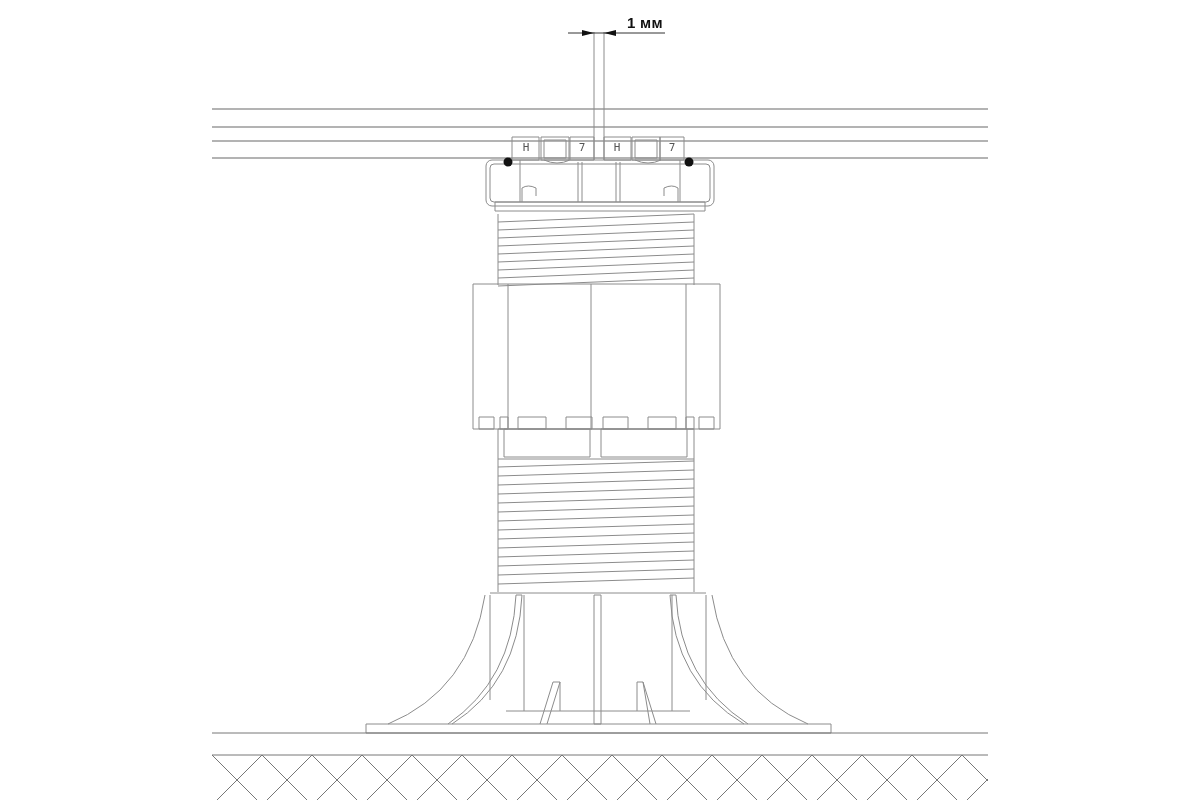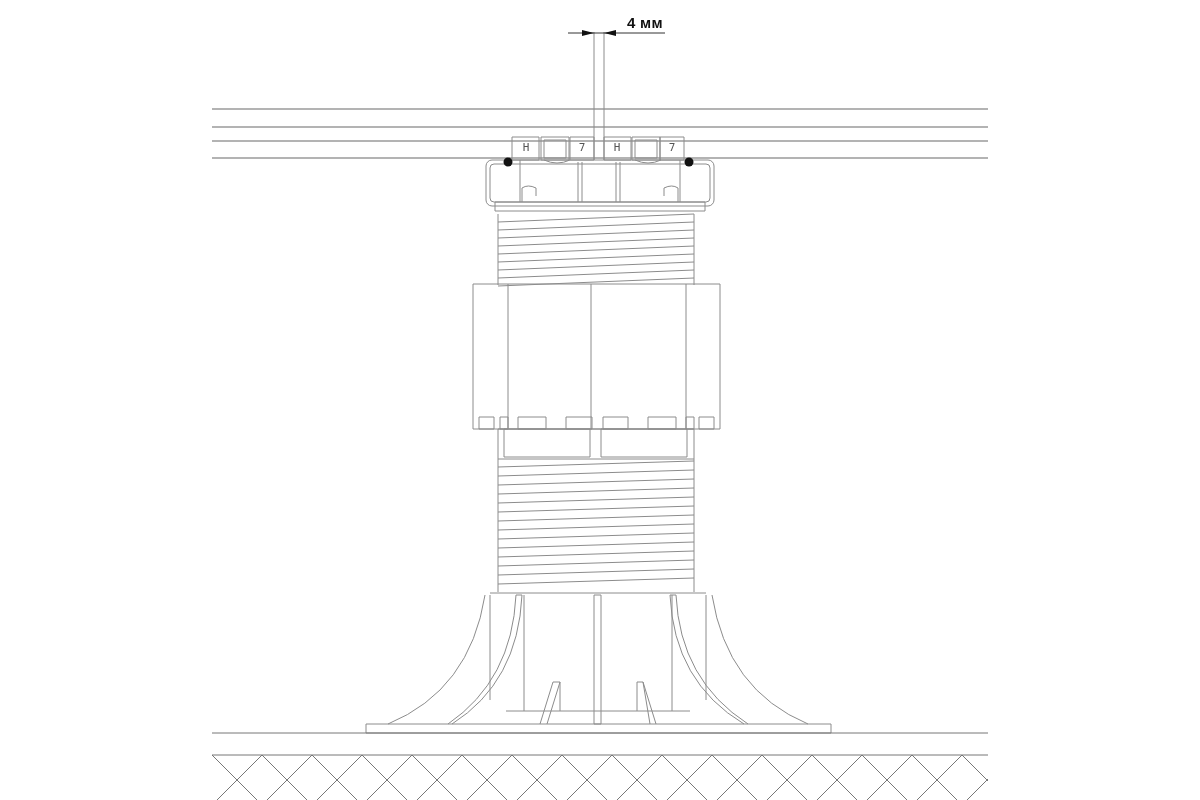--- a/index.html
+++ b/index.html
@@ -184,17 +184,17 @@
           <line x1="962" y1="755" x2="917" y2="800"></line>
           <line x1="1012" y1="755" x2="1057" y2="800"></line>
           <line x1="1012" y1="755" x2="967" y2="800"></line>
           <line x1="1062" y1="755" x2="1107" y2="800"></line>
           <line x1="1062" y1="755" x2="1017" y2="800"></line>
         </g>
     </g>
   </g>
 </svg>
 
-<div class="dim-label">4 мм</div>
+<div class="dim-label">1 мм</div>
 <div class="clip-label" style="left:515px;top:141px;">H</div>
 <div class="clip-label" style="left:571px;top:141px;">7</div>
 <div class="clip-label" style="left:606px;top:141px;">H</div>
 <div class="clip-label" style="left:661px;top:141px;">7</div>
 
 </body></html>

